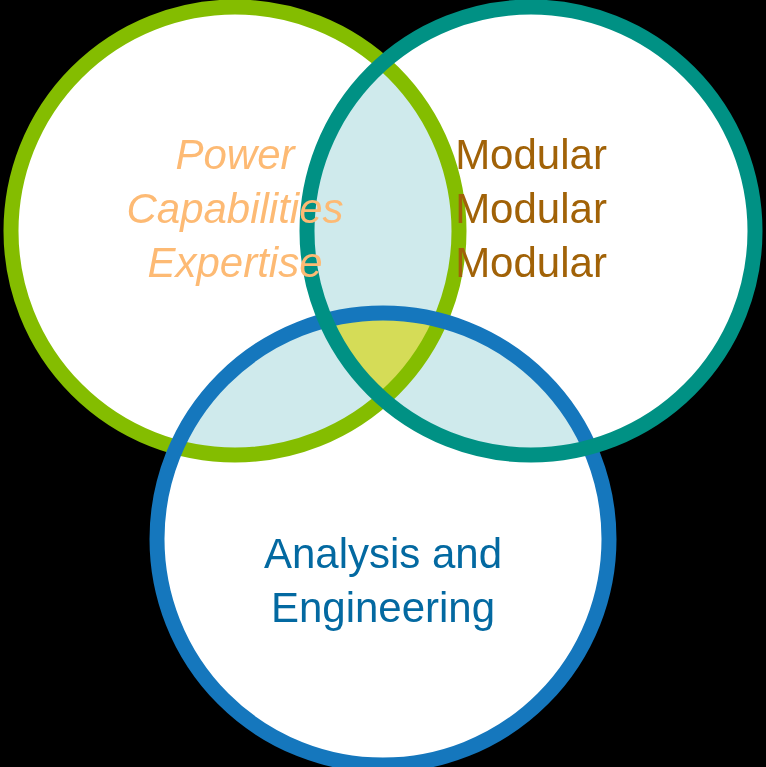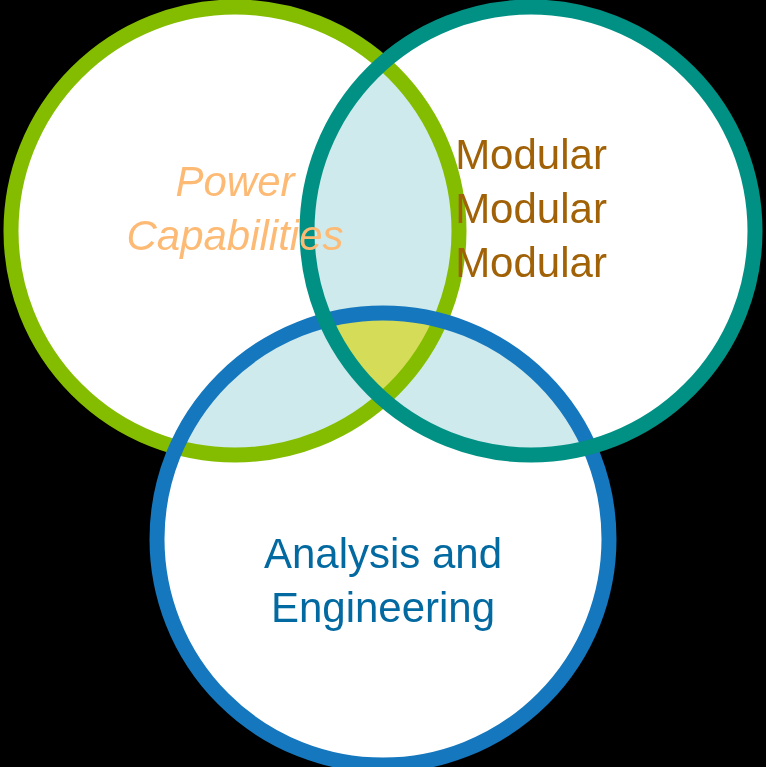--- a/index.html
+++ b/index.html
@@ -73,20 +73,21 @@
     </g>
 
     <circle cx="235" cy="231" r="224" fill="none" stroke-width="15" stroke="#84bd00"></circle>
     <circle cx="383" cy="539" r="226" fill="none" stroke-width="15" stroke="#1577bd"></circle>
     <circle cx="531" cy="231" r="224" fill="none" stroke-width="15" stroke="#009184"></circle>
   </svg>
 
   <div class="circle-label label-power" style="color: #fdba74; font-style: italic;">
     <span>Power</span>
     <span>Capabilities</span>
+    <span>Expertise</span>
   </div>
 
   <div class="circle-label label-modular" style="color: #a16207;">
     <span>Modular</span>
     <span>Modular</span>
     <span>Modular</span>
   </div>
 
   <div class="circle-label label-analysis" style="color: #0369a1;">
     <span>Analysis and</span>

